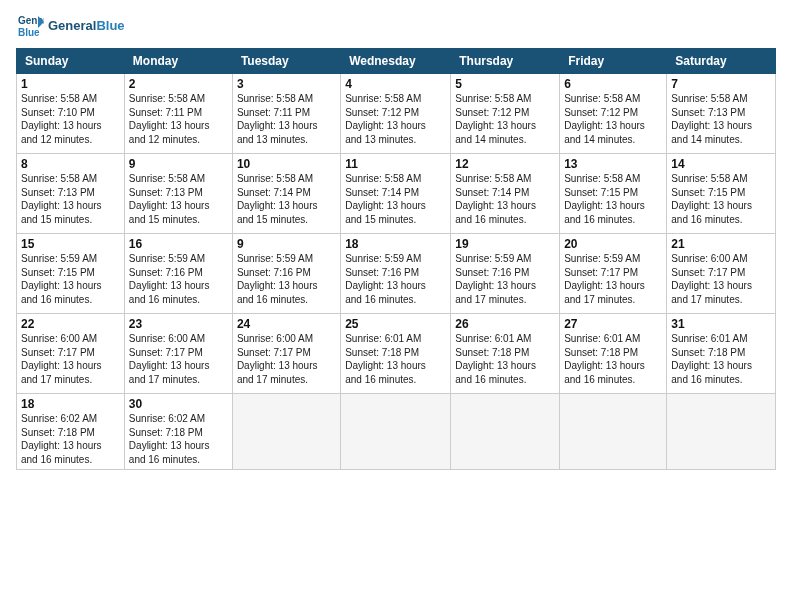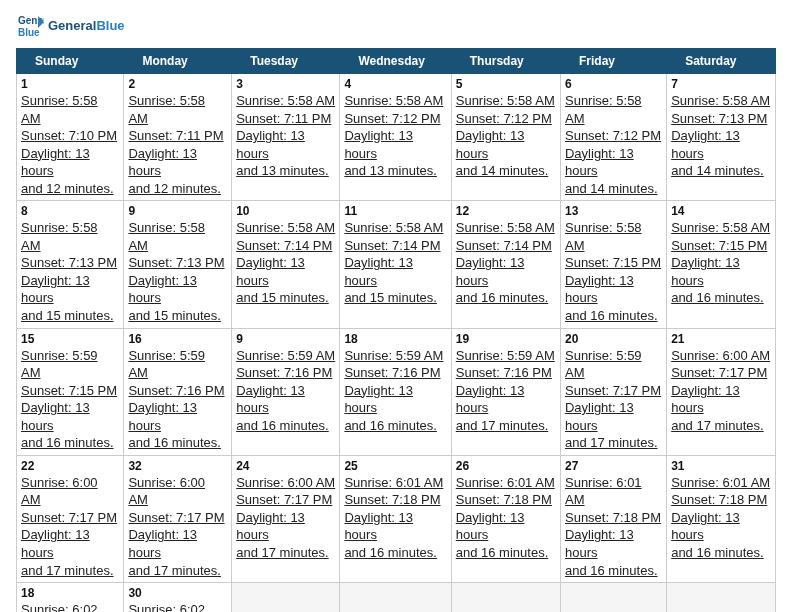--- a/index.html
+++ b/index.html
@@ -46,21 +46,21 @@
     }
     .calendar {
       width: 100%;
       border-collapse: collapse;
     }
     .calendar th {
       background: #1a5276;
       color: #fff;
       font-size: 12px;
       font-weight: bold;
-      padding: 5px 18px;
+      padding: 5px 8px;
       text-align: left;
       border: 1px solid #1a5276;
     }
     .calendar td {
       border: 1px solid #ccc;
       vertical-align: top;
       padding: 3px 4px;
       width: 113px;
       height: 80px;
       background: #fff;
@@ -69,24 +69,23 @@
       background: #f5f5f5;
     }
     .day-num {
       font-size: 12px;
       font-weight: bold;
       color: #111;
       display: block;
       margin-bottom: 1px;
     }
     .day-info {
-      font-size: 13px;
+      font-size: 10px;
       color: #222;
       line-height: 1.35;
-      text-decoration: underline;
     }
     .last-row td {
       height: 68px;
     }
   </style>
 </head>
 <body>
 
 <div class="page">
   <div class="header">
@@ -207,21 +206,21 @@
             <span class="day-num">21</span>
             <div class="day-info">Sunrise: 6:00 AM<br>Sunset: 7:17 PM<br>Daylight: 13 hours<br>and 17 minutes.</div>
           </td>
         </tr>
         <tr>
           <td>
             <span class="day-num">22</span>
             <div class="day-info">Sunrise: 6:00 AM<br>Sunset: 7:17 PM<br>Daylight: 13 hours<br>and 17 minutes.</div>
           </td>
           <td>
-            <span class="day-num">32</span>
+            <span class="day-num">23</span>
             <div class="day-info">Sunrise: 6:00 AM<br>Sunset: 7:17 PM<br>Daylight: 13 hours<br>and 17 minutes.</div>
           </td>
           <td>
             <span class="day-num">24</span>
             <div class="day-info">Sunrise: 6:00 AM<br>Sunset: 7:17 PM<br>Daylight: 13 hours<br>and 17 minutes.</div>
           </td>
           <td>
             <span class="day-num">25</span>
             <div class="day-info">Sunrise: 6:01 AM<br>Sunset: 7:18 PM<br>Daylight: 13 hours<br>and 16 minutes.</div>
           </td>

